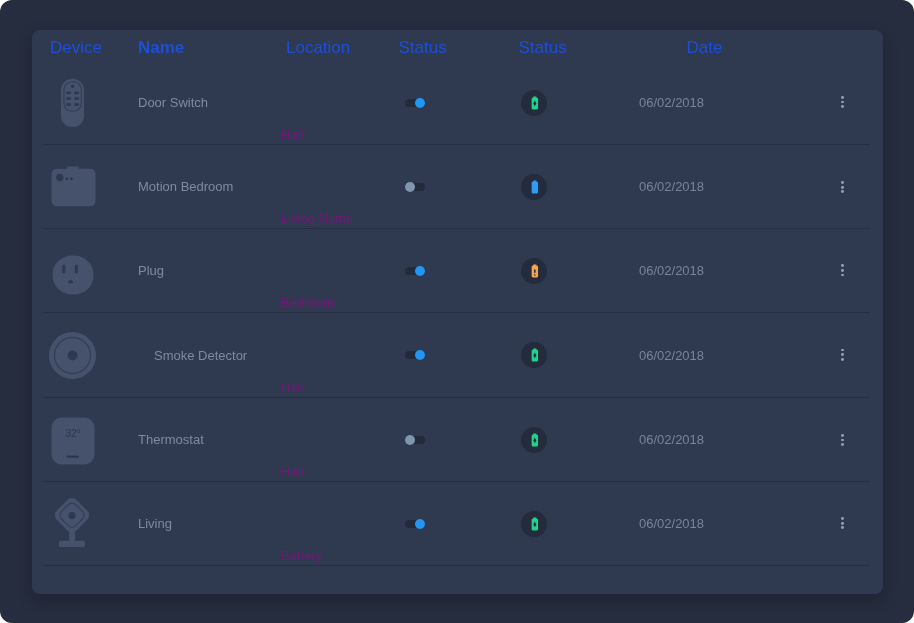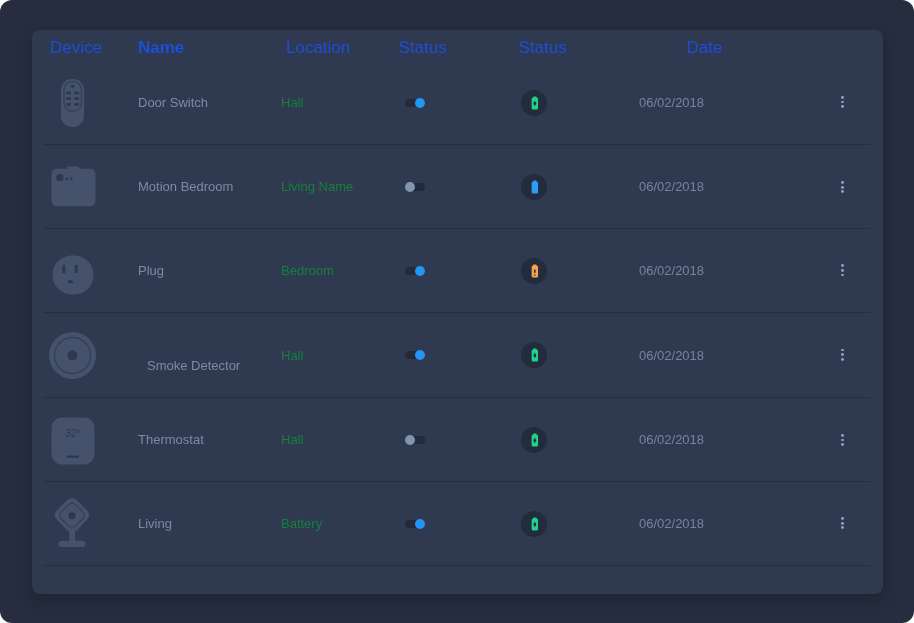--- a/index.html
+++ b/index.html
@@ -3,21 +3,21 @@
 <meta charset="utf-8">
 <style>
 html,body{margin:0;padding:0;background:#fff;}
 body{width:914px;height:623px;position:relative;font-family:"Liberation Sans",sans-serif;overflow:hidden;}
 .page{position:absolute;left:0;top:0;width:914px;height:623px;background:#262d3e;border-radius:12px;}
 .card{position:absolute;left:32px;top:30px;width:850.5px;height:564px;background:#2f3950;border-radius:8px;box-shadow:0 6px 14px rgba(16,20,30,0.35);}
 .hdr{position:absolute;top:39px;font-size:17px;color:#1d4ed8;line-height:17px;}
 .sep{position:absolute;left:43px;width:827px;height:1px;background:#252e45;}
 .cell{position:absolute;font-size:13px;line-height:13px;}
 .name{color:#7e8aa2;}
-.loc{color:#15803d;}
+.loc{color:#701a75;margin-top:32px;}
 .date{color:#78849c;}
 .icon{position:absolute;}
 .toggle{position:absolute;width:20px;height:8px;border-radius:4px;background:#232a3c;}
 .knob{position:absolute;width:10px;height:10px;border-radius:50%;top:-1px;}
 .knob.on{right:0;background:#2196f3;}
 .knob.off{left:0;background:#8195ae;}
 .bat{position:absolute;width:26px;height:26px;border-radius:50%;background:#242b3d;}
 .kebab{position:absolute;width:3px;}
 .kebab i{display:block;width:2.8px;height:2.8px;border-radius:50%;background:#8fa0ba;margin:0 0 1.8px 0;}
 </style>
@@ -95,21 +95,21 @@
 <div class="cell date" style="left:639px;top:96.1px;">06/02/2018</div>
 
 <div class="cell name" style="left:138px;top:180.4px;">Motion Bedroom</div>
 <div class="cell loc" style="left:281px;top:180.4px;">Living Name</div>
 <div class="cell date" style="left:639px;top:180.4px;">06/02/2018</div>
 
 <div class="cell name" style="left:138px;top:264.4px;">Plug</div>
 <div class="cell loc" style="left:281px;top:264.4px;">Bedroom</div>
 <div class="cell date" style="left:639px;top:264.4px;">06/02/2018</div>
 
-<div class="cell name" style="left:147px;top:348.7px;margin-top:10px;">Smoke Detector</div>
+<div class="cell name" style="left:154px;top:348.7px;">Smoke Detector</div>
 <div class="cell loc" style="left:281px;top:348.7px;">Hall</div>
 <div class="cell date" style="left:639px;top:348.7px;">06/02/2018</div>
 
 <div class="cell name" style="left:138px;top:433.1px;">Thermostat</div>
 <div class="cell loc" style="left:281px;top:433.1px;">Hall</div>
 <div class="cell date" style="left:639px;top:433.1px;">06/02/2018</div>
 
 <div class="cell name" style="left:138px;top:517.3px;">Living</div>
 <div class="cell loc" style="left:281px;top:517.3px;">Battery</div>
 <div class="cell date" style="left:639px;top:517.3px;">06/02/2018</div>

